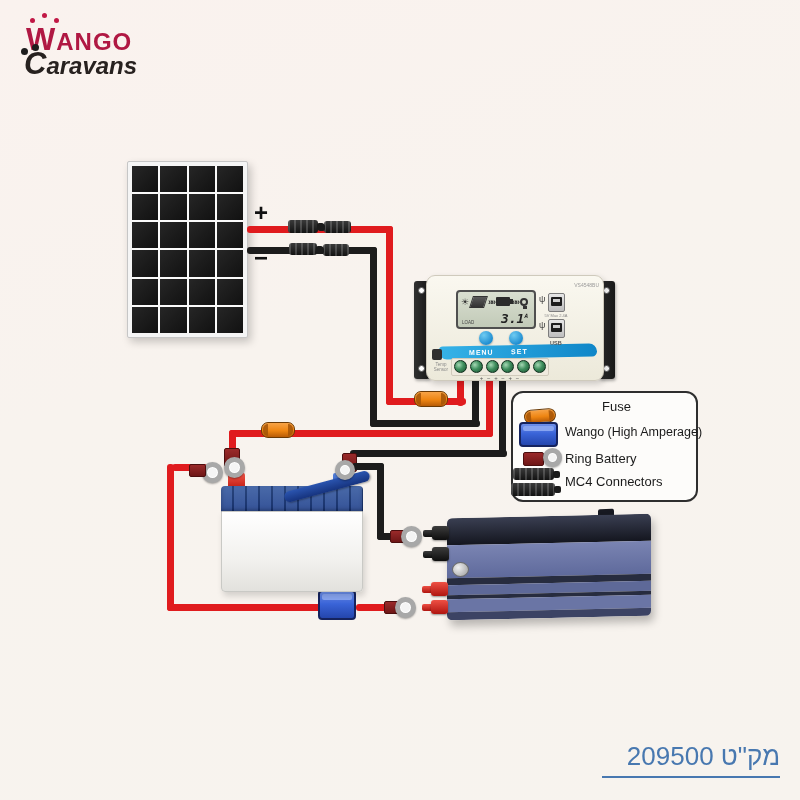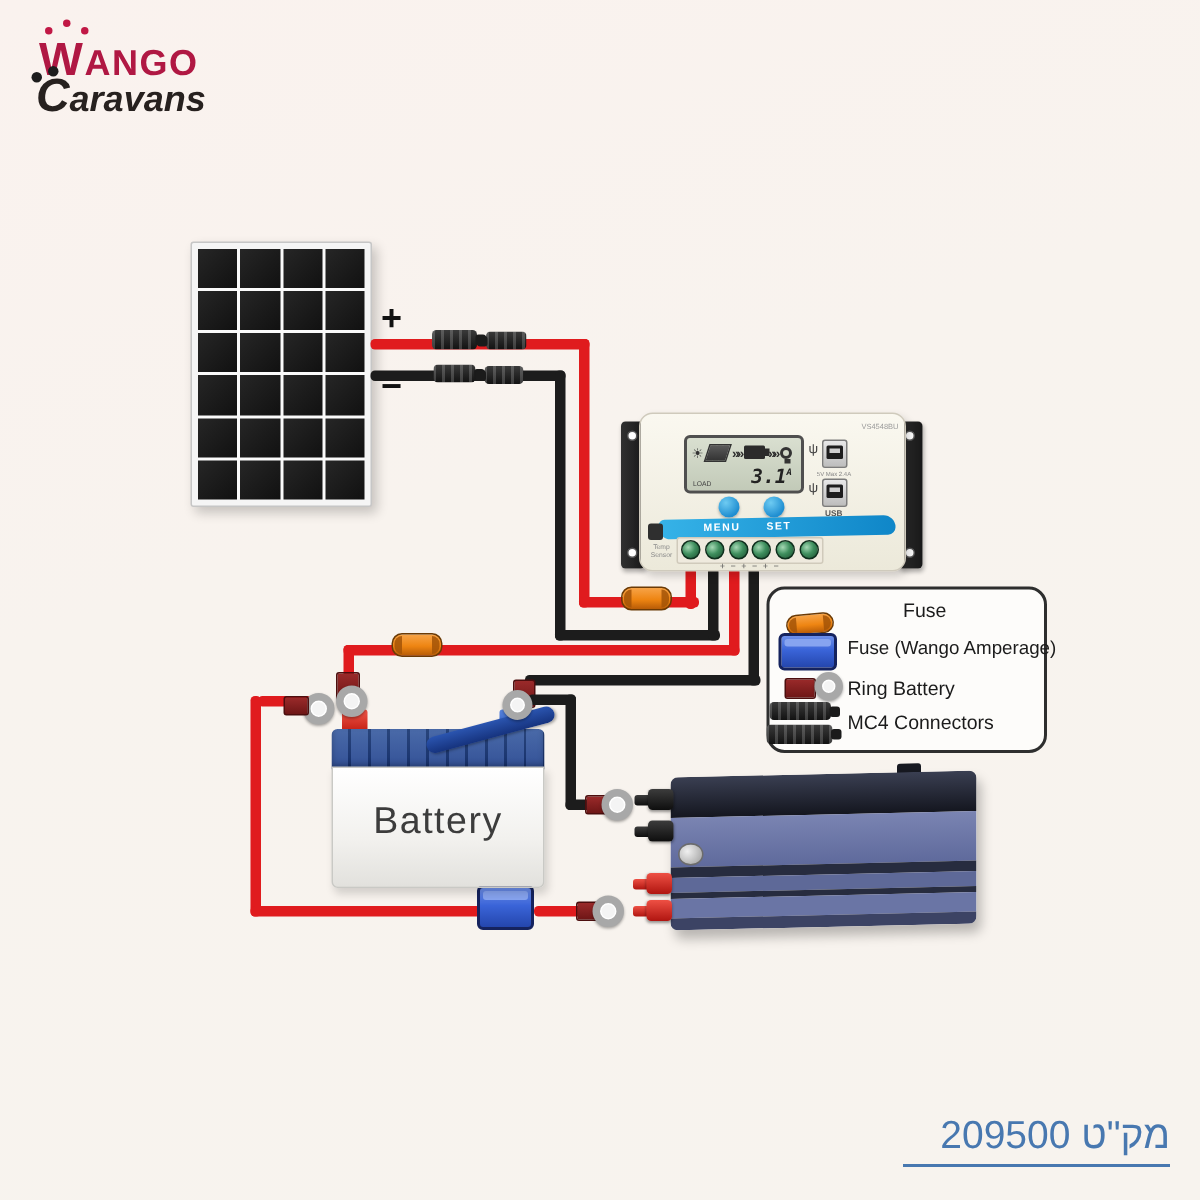--- a/index.html
+++ b/index.html
@@ -141,21 +141,20 @@
     </div>
   <div class="wire wred" style="left:356px;top:604px;width:42px;height:7px;"></div>
   <div class="crimp" style="left:384px;top:601px;width:13px;height:11px;"></div>
   <div class="ring" style="left:395px;top:597px;"></div>
 
   <div class="abs" style="left:228px;top:473px;width:17px;height:15px;background:linear-gradient(180deg,#f0564a,#c21d12);border-radius:2px;"></div>
   <div class="abs" style="left:333px;top:473px;width:17px;height:15px;background:linear-gradient(180deg,#5a86e0,#2450b4);border-radius:2px;"></div>
   <div class="abs" style="left:221px;top:486px;width:142px;height:27px;border-radius:4px 4px 0 0;background:linear-gradient(180deg,#35599f,#1c3d8a),repeating-linear-gradient(90deg,rgba(255,255,255,.10) 0 11px,rgba(0,0,0,.22) 11px 13px);background-blend-mode:overlay;box-shadow:inset 0 -3px 4px rgba(0,0,0,.3);"></div>
   <div class="abs" style="left:283px;top:481px;width:88px;height:11px;background:linear-gradient(180deg,#2b55b0,#16337e);border-radius:6px;transform:rotate(-15deg);box-shadow:1px 1px 2px rgba(0,0,0,.35);"></div>
   <div class="abs" style="left:221px;top:511px;width:142px;height:81px;background:linear-gradient(180deg,#ffffff 0%,#f2f1ee 60%,#e2e1dd 100%);border:1px solid #c9c9c5;border-radius:0 0 4px 4px;box-shadow:2px 4px 6px rgba(0,0,0,.15);box-sizing:border-box;"></div>
-  <div class="abs" style="left:231px;top:533px;width:122px;height:32px;text-align:center;font-size:25px;color:#3c3c3c;letter-spacing:1px;">Battery</div>
   <div class="ring" style="left:202px;top:462px;"></div>
   <div class="ring" style="left:224px;top:457px;"></div>
   <div class="crimp" style="left:189px;top:464px;width:15px;height:11px;"></div>
   <div class="ring" style="left:335px;top:460px;width:20px;height:20px;"></div>
 
   <div class="flange" style="left:414px;top:281px;width:16px;height:98px;">
     <span class="hole" style="left:4px;top:6px;"></span>
     <span class="hole" style="left:4px;top:84px;"></span>
   </div>
   <div class="flange" style="left:599px;top:281px;width:16px;height:98px;">
@@ -233,19 +232,19 @@
     </div>
   <div class="crimp" style="left:523px;top:452px;width:19px;height:12px;"></div>
   <div class="ring" style="left:543px;top:448px;width:19px;height:19px;"></div>
   <div class="mc4 tipR" style="left:513px;top:468px;width:41px;height:12px;">
       <span class="tip"></span>
     </div>
   <div class="mc4 tipR" style="left:511px;top:483px;width:44px;height:13px;">
       <span class="tip"></span>
     </div>
   <div class="legend-label" style="left:579px;top:399px;margin-left:23px;">Fuse</div>
-  <div class="legend-label" style="left:565px;top:425px;font-size:12.5px;">Fuse (Wango Amperage)</div>
+  <div class="legend-label" style="left:565px;top:425px;font-size:12.5px;">Wango (High Amperage)</div>
   <div class="legend-label" style="left:565px;top:451px;">Ring Battery</div>
   <div class="legend-label" style="left:565px;top:474px;">MC4 Connectors</div>
 
   <div class="abs" dir="rtl" style="left:602px;top:741px;width:178px;font-size:26px;color:#4878b0;border-bottom:2px solid #4878b0;padding-bottom:4px;">מק"ט 209500</div>
 
 </div>
 
 </body></html>

